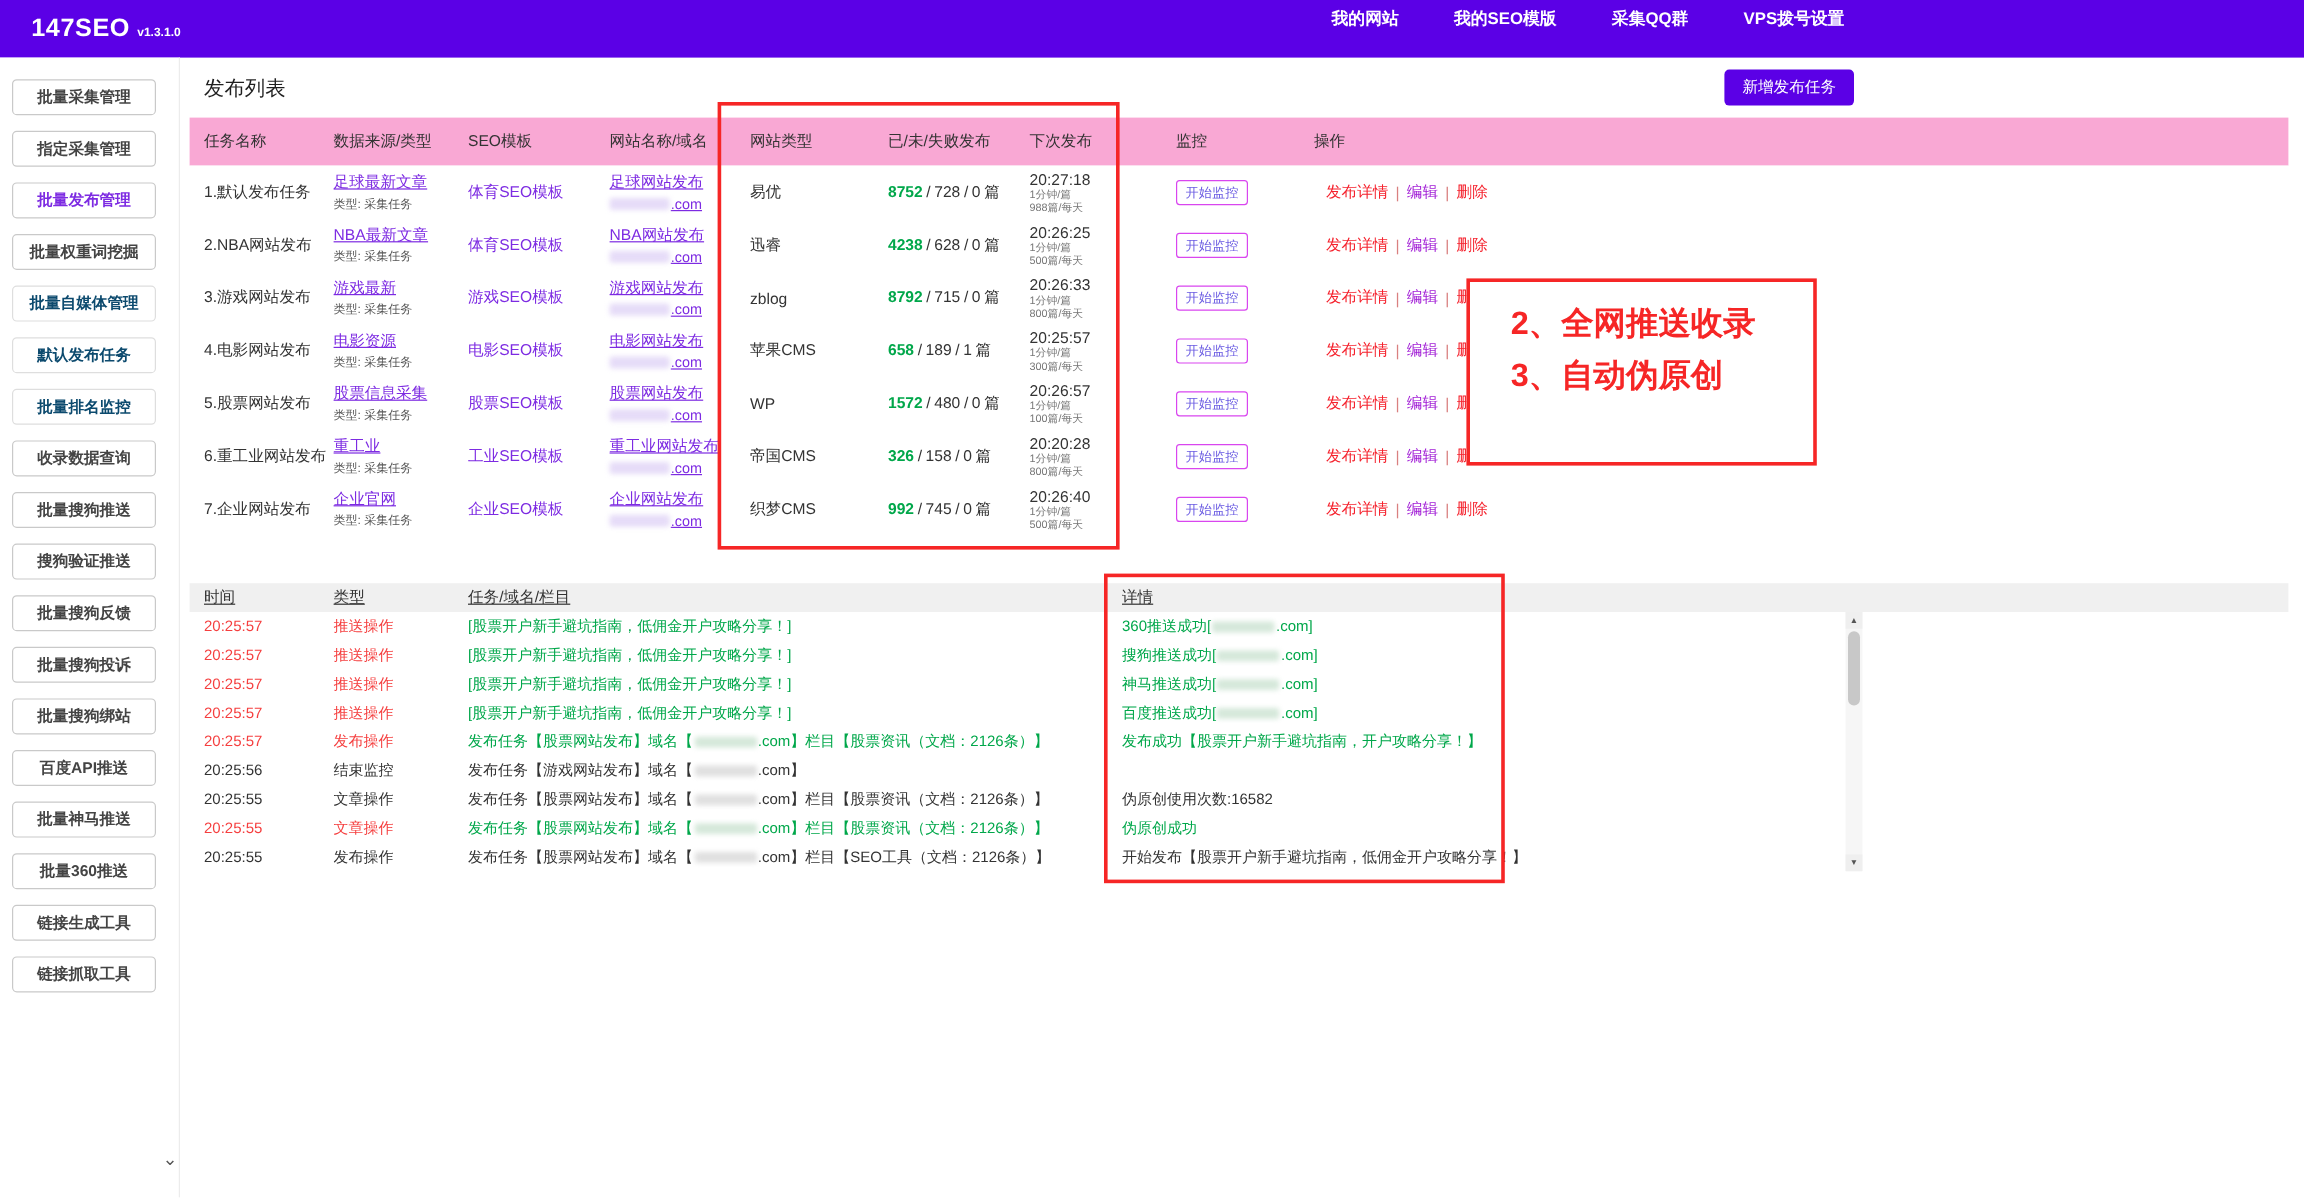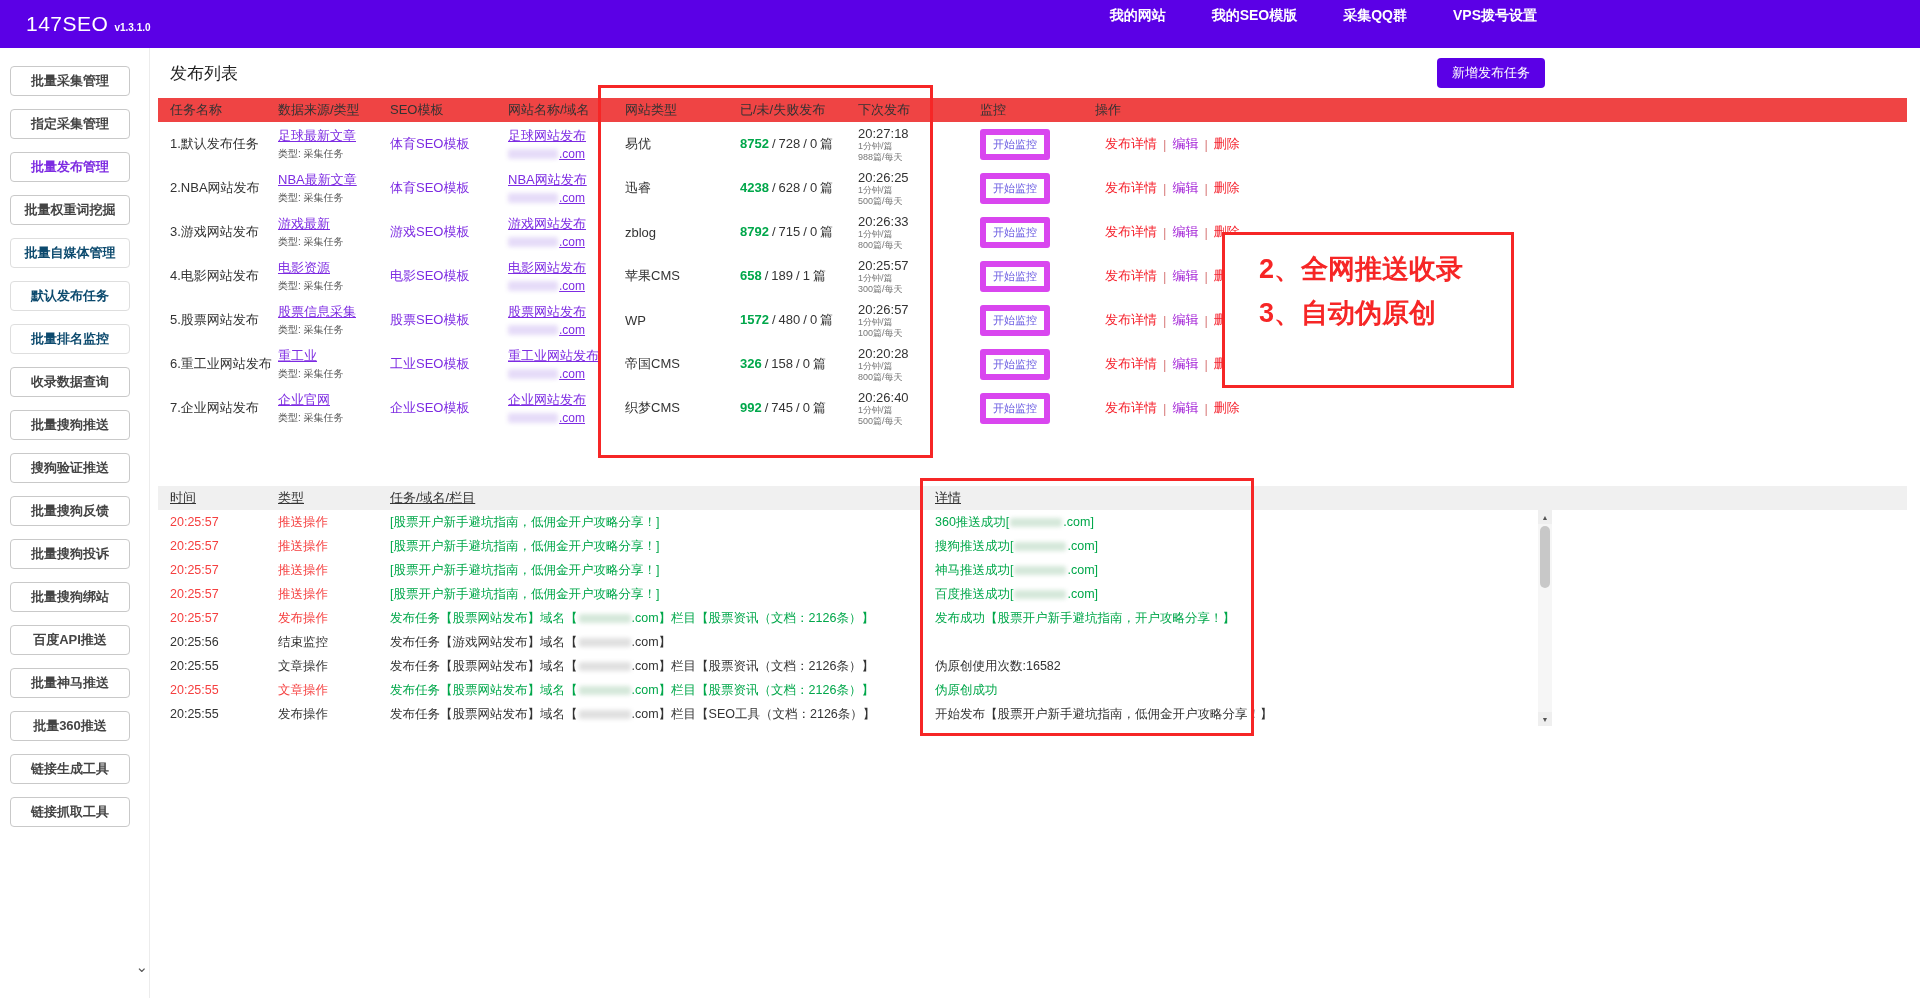--- a/index.html
+++ b/index.html
@@ -9,21 +9,21 @@
     font-size:13px; color:#333; background:#fff; position:relative;
   }
   a { cursor:pointer; }
 
   
   .topbar {
     position:absolute; left:0; top:0; width:1920px; height:48px;
     background:#5b00e6; color:#fff; display:flex; align-items:center;
   }
   .logo-wrap { margin-left:26px; display:flex; align-items:baseline; gap:6px; }
-  .logo { font-size:21px; font-weight:normal; letter-spacing:.5px; }
+  .logo { font-size:21px; font-weight:bold; letter-spacing:.5px; }
   .version { font-size:10px; font-weight:bold; }
   .topnav {
     position:absolute; right:383px; top:0; height:32px;
     display:flex; align-items:center; gap:46px;
   }
   .topnav-item { color:#fff; font-size:14px; font-weight:bold; white-space:nowrap; }
 
   
   .sidebar {
     position:absolute; left:0; top:48px; width:150px; bottom:0;
@@ -48,35 +48,35 @@
     font-family:inherit; font-size:13px; cursor:pointer;
   }
 
   
   .pub-table { position:absolute; left:0; top:50px; width:1749px; }
   .pub-head, .pub-row {
     display:grid;
     grid-template-columns:108px 112px 118px 117px 115px 118px 122px 115px 1fr;
     padding-left:12px;
   }
-  .pub-head { background:#ef4444; height:24px; align-items:center; color:#333; }
+  .pub-head { background:#f9a8d4; height:40px; align-items:center; color:#333; }
   .head-cell { font-size:13px; white-space:nowrap; }
   .pub-row { min-height:44px; align-items:center; background:#fff; }
   .cell { font-size:13px; white-space:nowrap; }
   .lnk { color:#7d2be2; text-decoration:underline; }
   .tpl-lnk { color:#7d2be2; text-decoration:none; }
   .sub { font-size:10px; color:#555; margin-top:2px; }
   .domain { font-size:12px; color:#7d2be2; text-decoration:underline; margin-top:2px; display:flex; align-items:center; }
   .mask-dom { display:inline-block; width:50px; height:10px; background:#e6dcf8; filter:blur(2px); border-radius:2px; margin-right:1px; }
   .c-pub span { margin-right:3px; }
   .num-done { color:#00a74a; font-weight:bold; }
   .next-time { font-size:13px; color:#333; }
   .sub2 { font-size:9px; color:#777; line-height:11px; }
   .mon-btn {
-    border:6px solid #d946ef; color:#6a5be2; background:#fff; cursor:pointer;
+    border:1px solid #d946ef; color:#6a5be2; background:#fff; cursor:pointer;
     font-family:inherit; font-size:11px; padding:2px 7px; border-radius:3px;
   }
   .c-ops { display:flex; gap:6px; align-items:center;margin-left:10px; }
   .op-detail { color:#f5222d; }
   .op-edit { color:#a21fd6; }
   .op-del { color:#f5222d; }
   .op-sep { color:#d98080; }
 
   
   .log-head {

